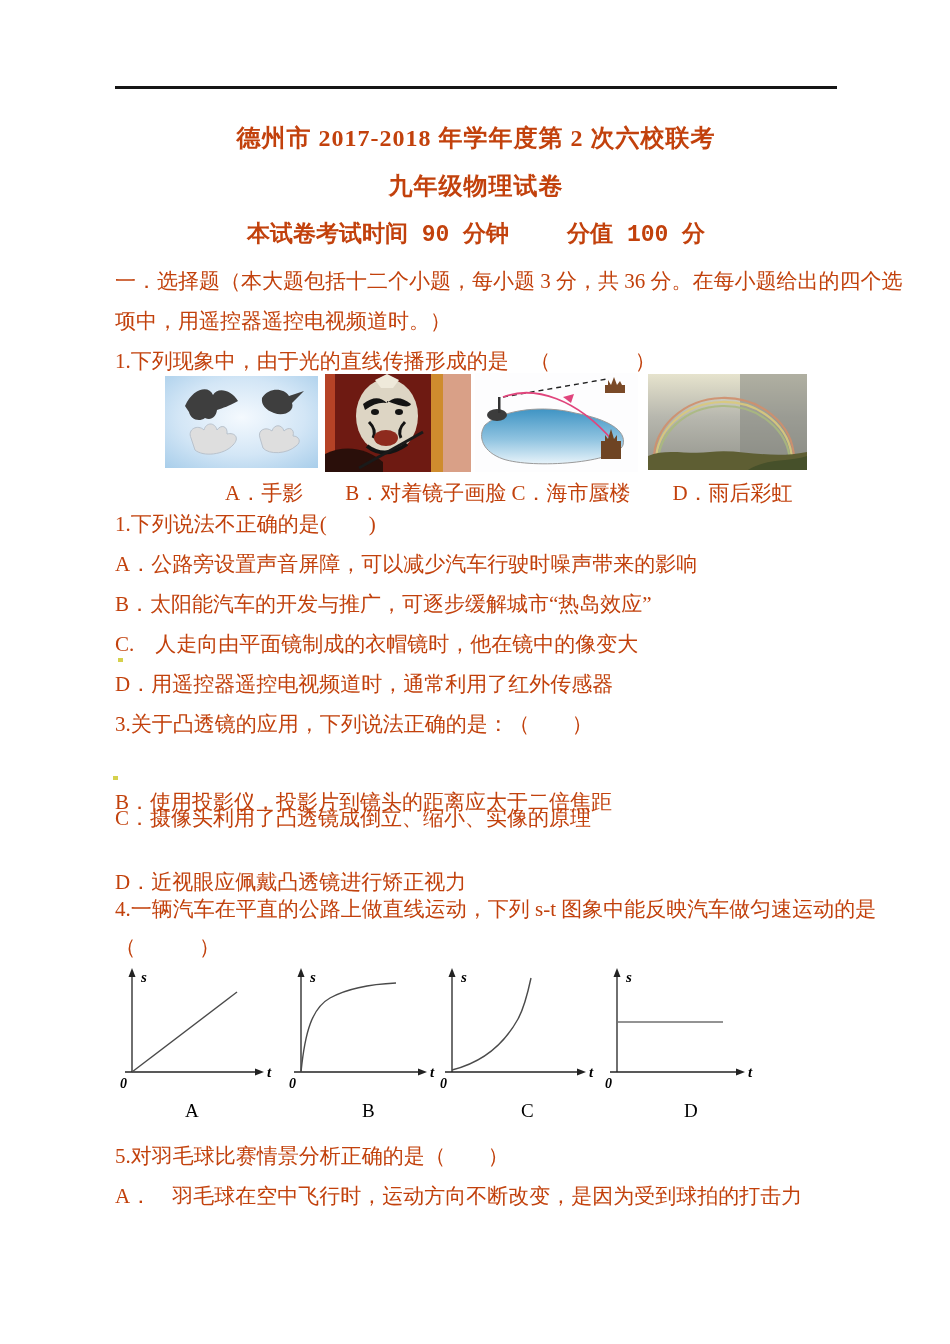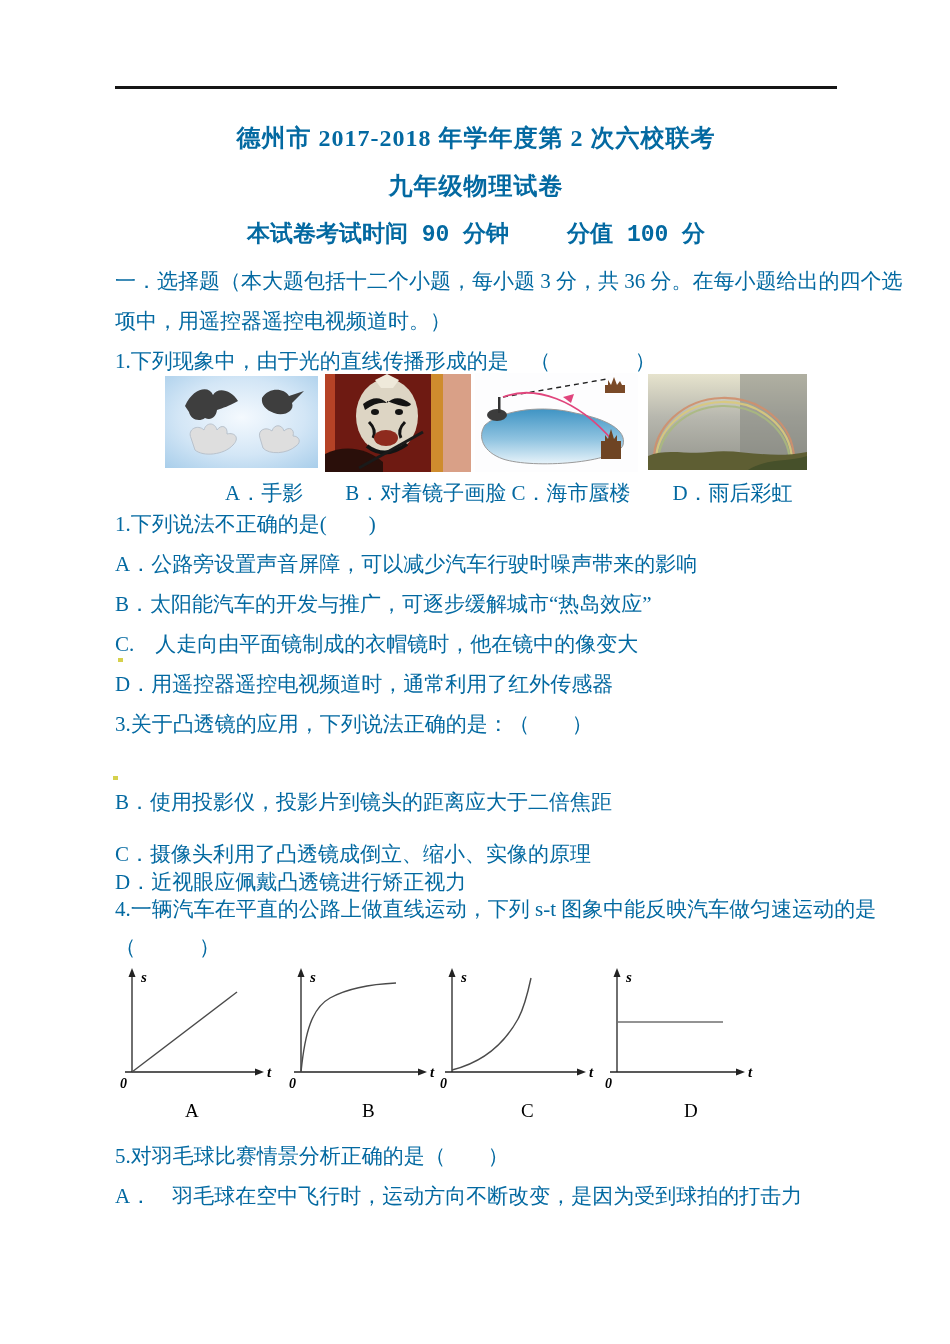--- a/index.html
+++ b/index.html
@@ -1,17 +1,17 @@
 <!DOCTYPE html>
 <html><head>
 <meta charset="utf-8">
 <style>
   html,body{margin:0;padding:0;background:#fff;}
   .page{position:relative;width:950px;height:1344px;background:#ffffff;overflow:hidden;
-        font-family:"Liberation Serif","DejaVu Serif",serif;color:#0369a1;}
+        font-family:"Liberation Serif","DejaVu Serif",serif;color:#c2410c;}
   .rule{position:absolute;left:115px;top:86px;width:722px;height:2.5px;background:#161616;}
   .center{position:absolute;left:115px;width:722px;text-align:center;font-weight:bold;white-space:nowrap;}
   .title{top:122px;font-size:24px;letter-spacing:1px;}
   .subtitle{top:170px;font-size:24px;letter-spacing:1px;}
   .info{top:218px;font-size:23px;font-family:Liberation Mono, monospace;}
   .info .gap{display:inline-block;width:58px;}
   .line{position:absolute;left:115px;width:760px;font-size:21px;line-height:30px;white-space:nowrap;}
   .fig{position:absolute;overflow:hidden;}
   .fig svg{display:block;width:100%;height:100%;}
   .graphs{position:absolute;left:115px;top:964px;width:721px;height:162px;}
@@ -120,21 +120,21 @@
   <div class="line" style="top:509px">1.下列说法不正确的是(　　)</div>
   <div class="line" style="top:549px">A．公路旁设置声音屏障，可以减少汽车行驶时噪声带来的影响</div>
   <div class="line" style="top:589px">B．太阳能汽车的开发与推广，可逐步缓解城市“热岛效应”</div>
   <div class="line" style="top:629px">C.　人走向由平面镜制成的衣帽镜时，他在镜中的像变大</div>
   <div class="dot" style="left:118px;top:658px"></div>
   <div class="line" style="top:669px">D．用遥控器遥控电视频道时，通常利用了红外传感器</div>
 
   <div class="line" style="top:709px">3.关于凸透镜的应用，下列说法正确的是：（　　）</div>
   <div class="dot" style="left:113px;top:776px"></div>
   <div class="line" style="top:787px">B．使用投影仪，投影片到镜头的距离应大于二倍焦距</div>
-  <div class="line" style="top:839px">C．摄像头利用了凸透镜成倒立、缩小、实像的原理</div>
+  <div class="line" style="top:803px">C．摄像头利用了凸透镜成倒立、缩小、实像的原理</div>
   <div class="line" style="top:867px">D．近视眼应佩戴凸透镜进行矫正视力</div>
 
   <div class="line" style="top:894px">4.一辆汽车在平直的公路上做直线运动，下列 s-t 图象中能反映汽车做匀速运动的是</div>
   <div class="line" style="top:932px">（　　　）</div>
 
   <div class="graphs">
     <svg viewBox="0 0 721 162" width="721" height="162">
 
       <g stroke="#222" stroke-width="1.3">
         <line x1="17" y1="108" x2="17" y2="10"></line>

